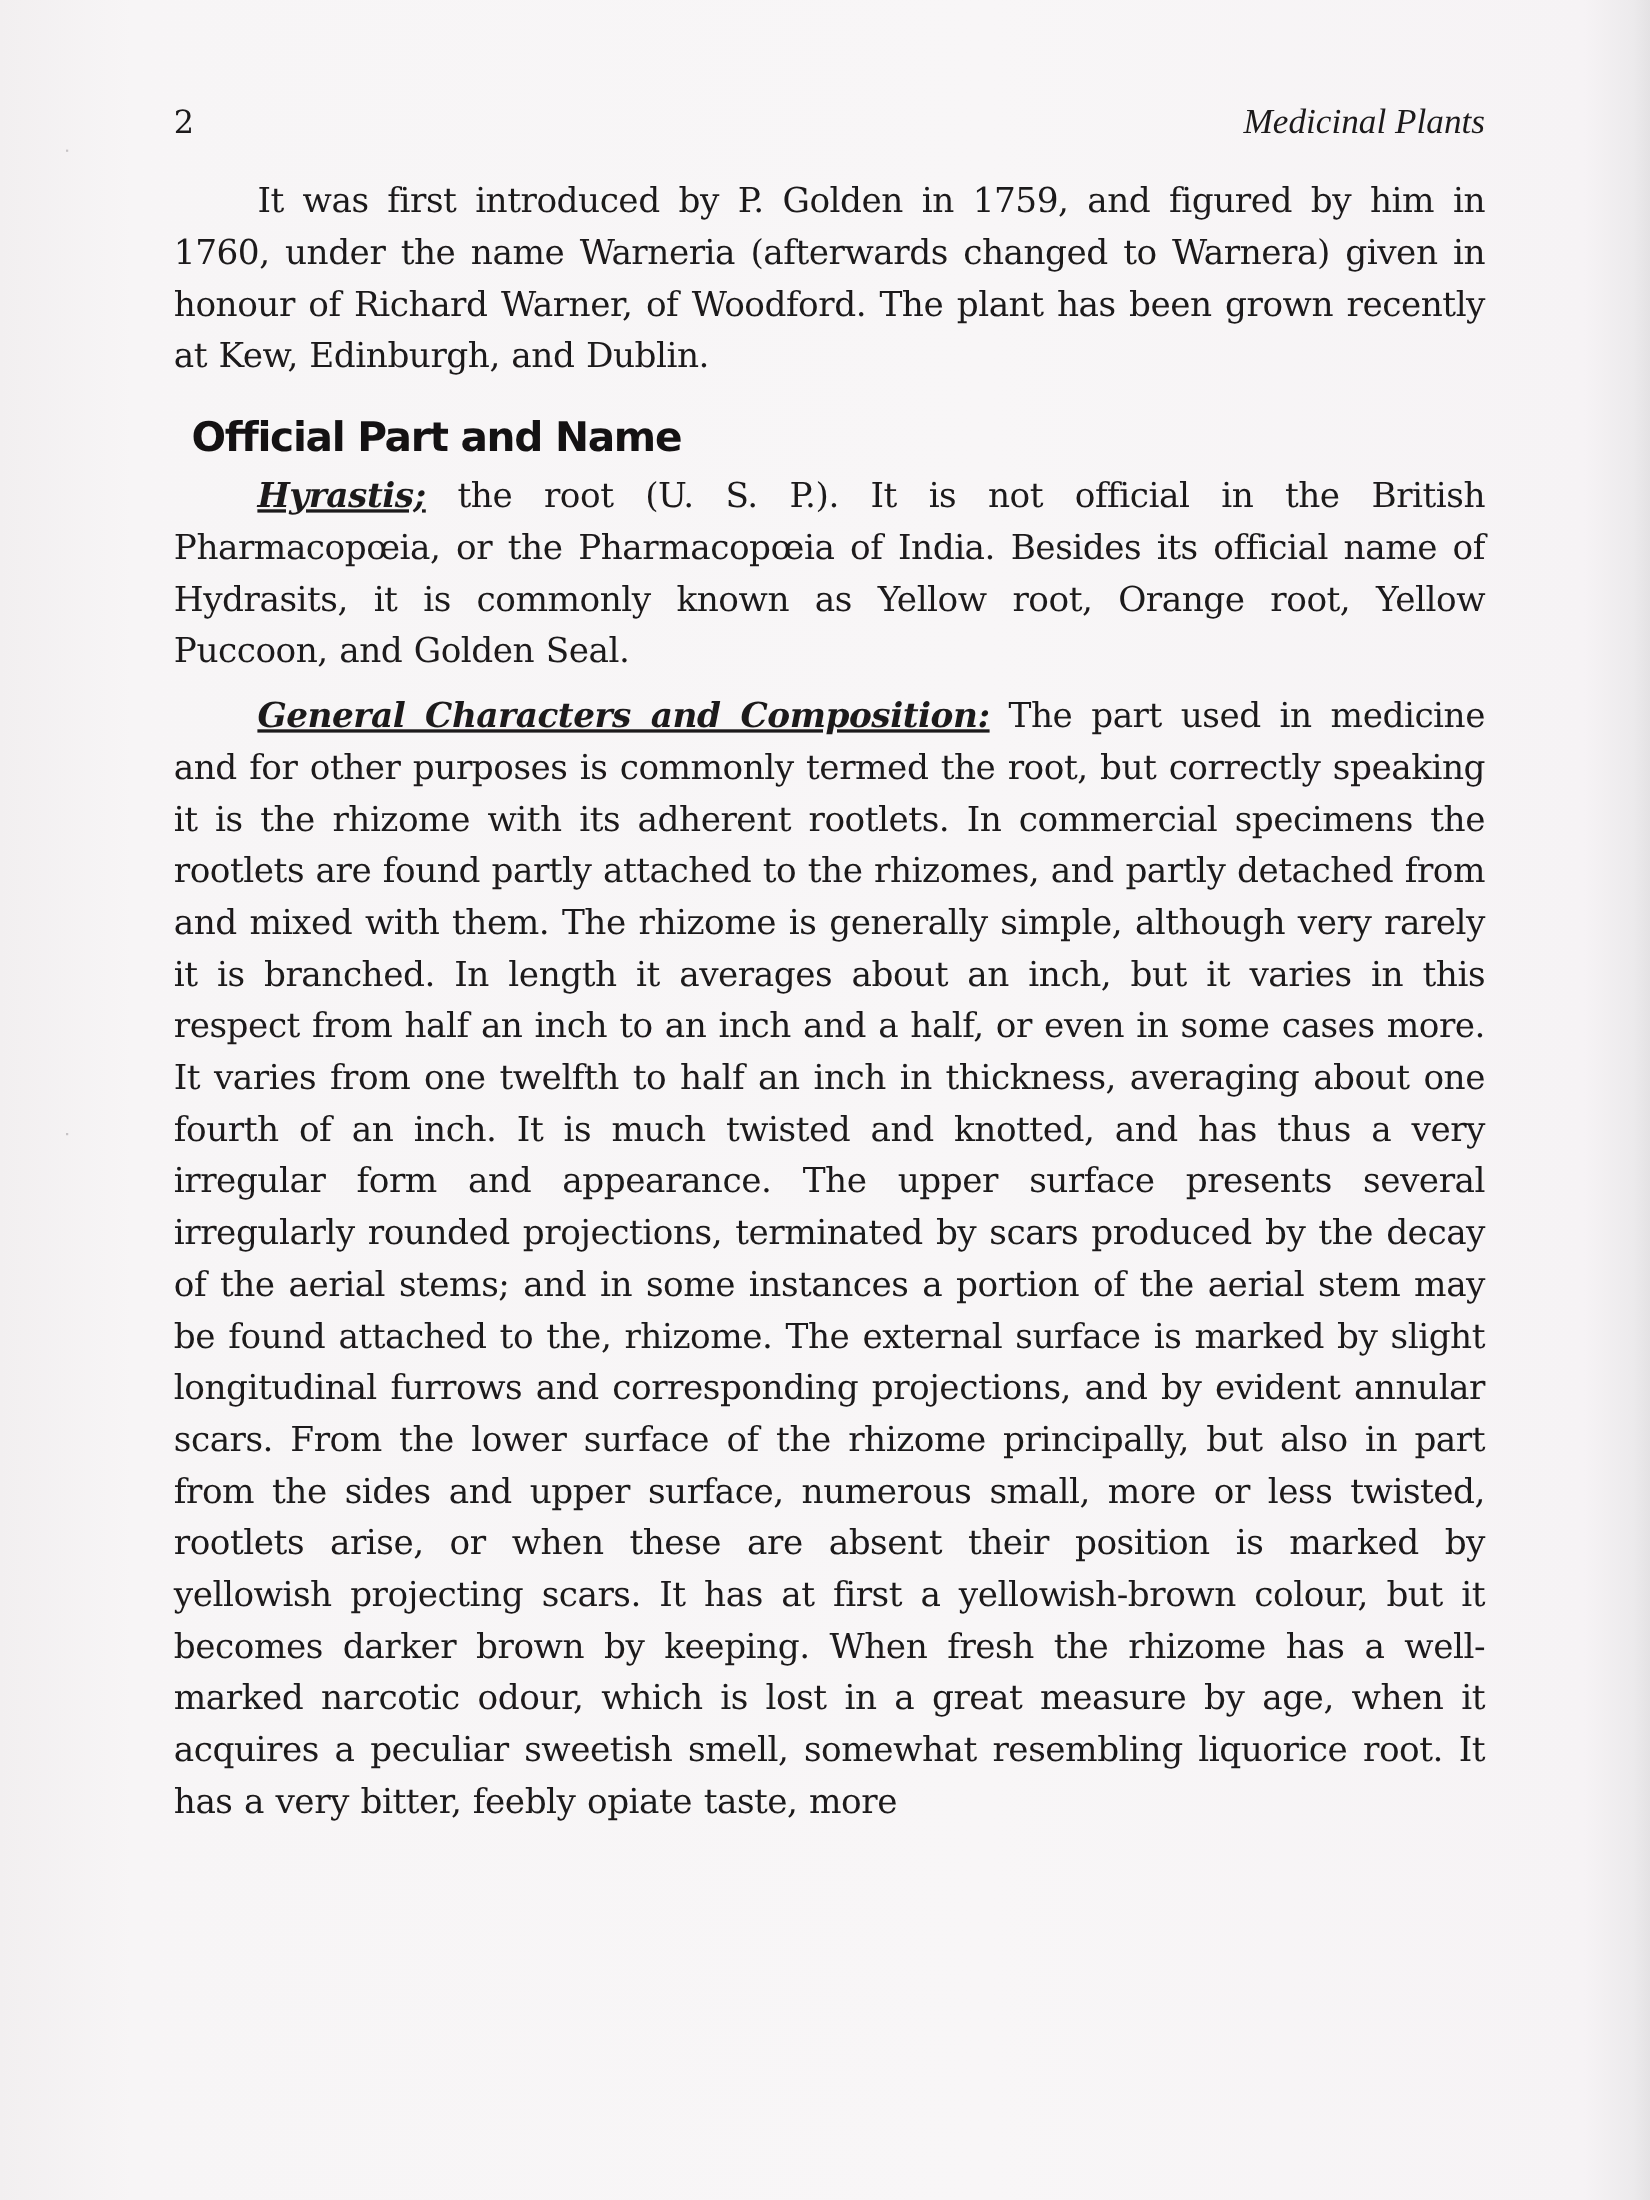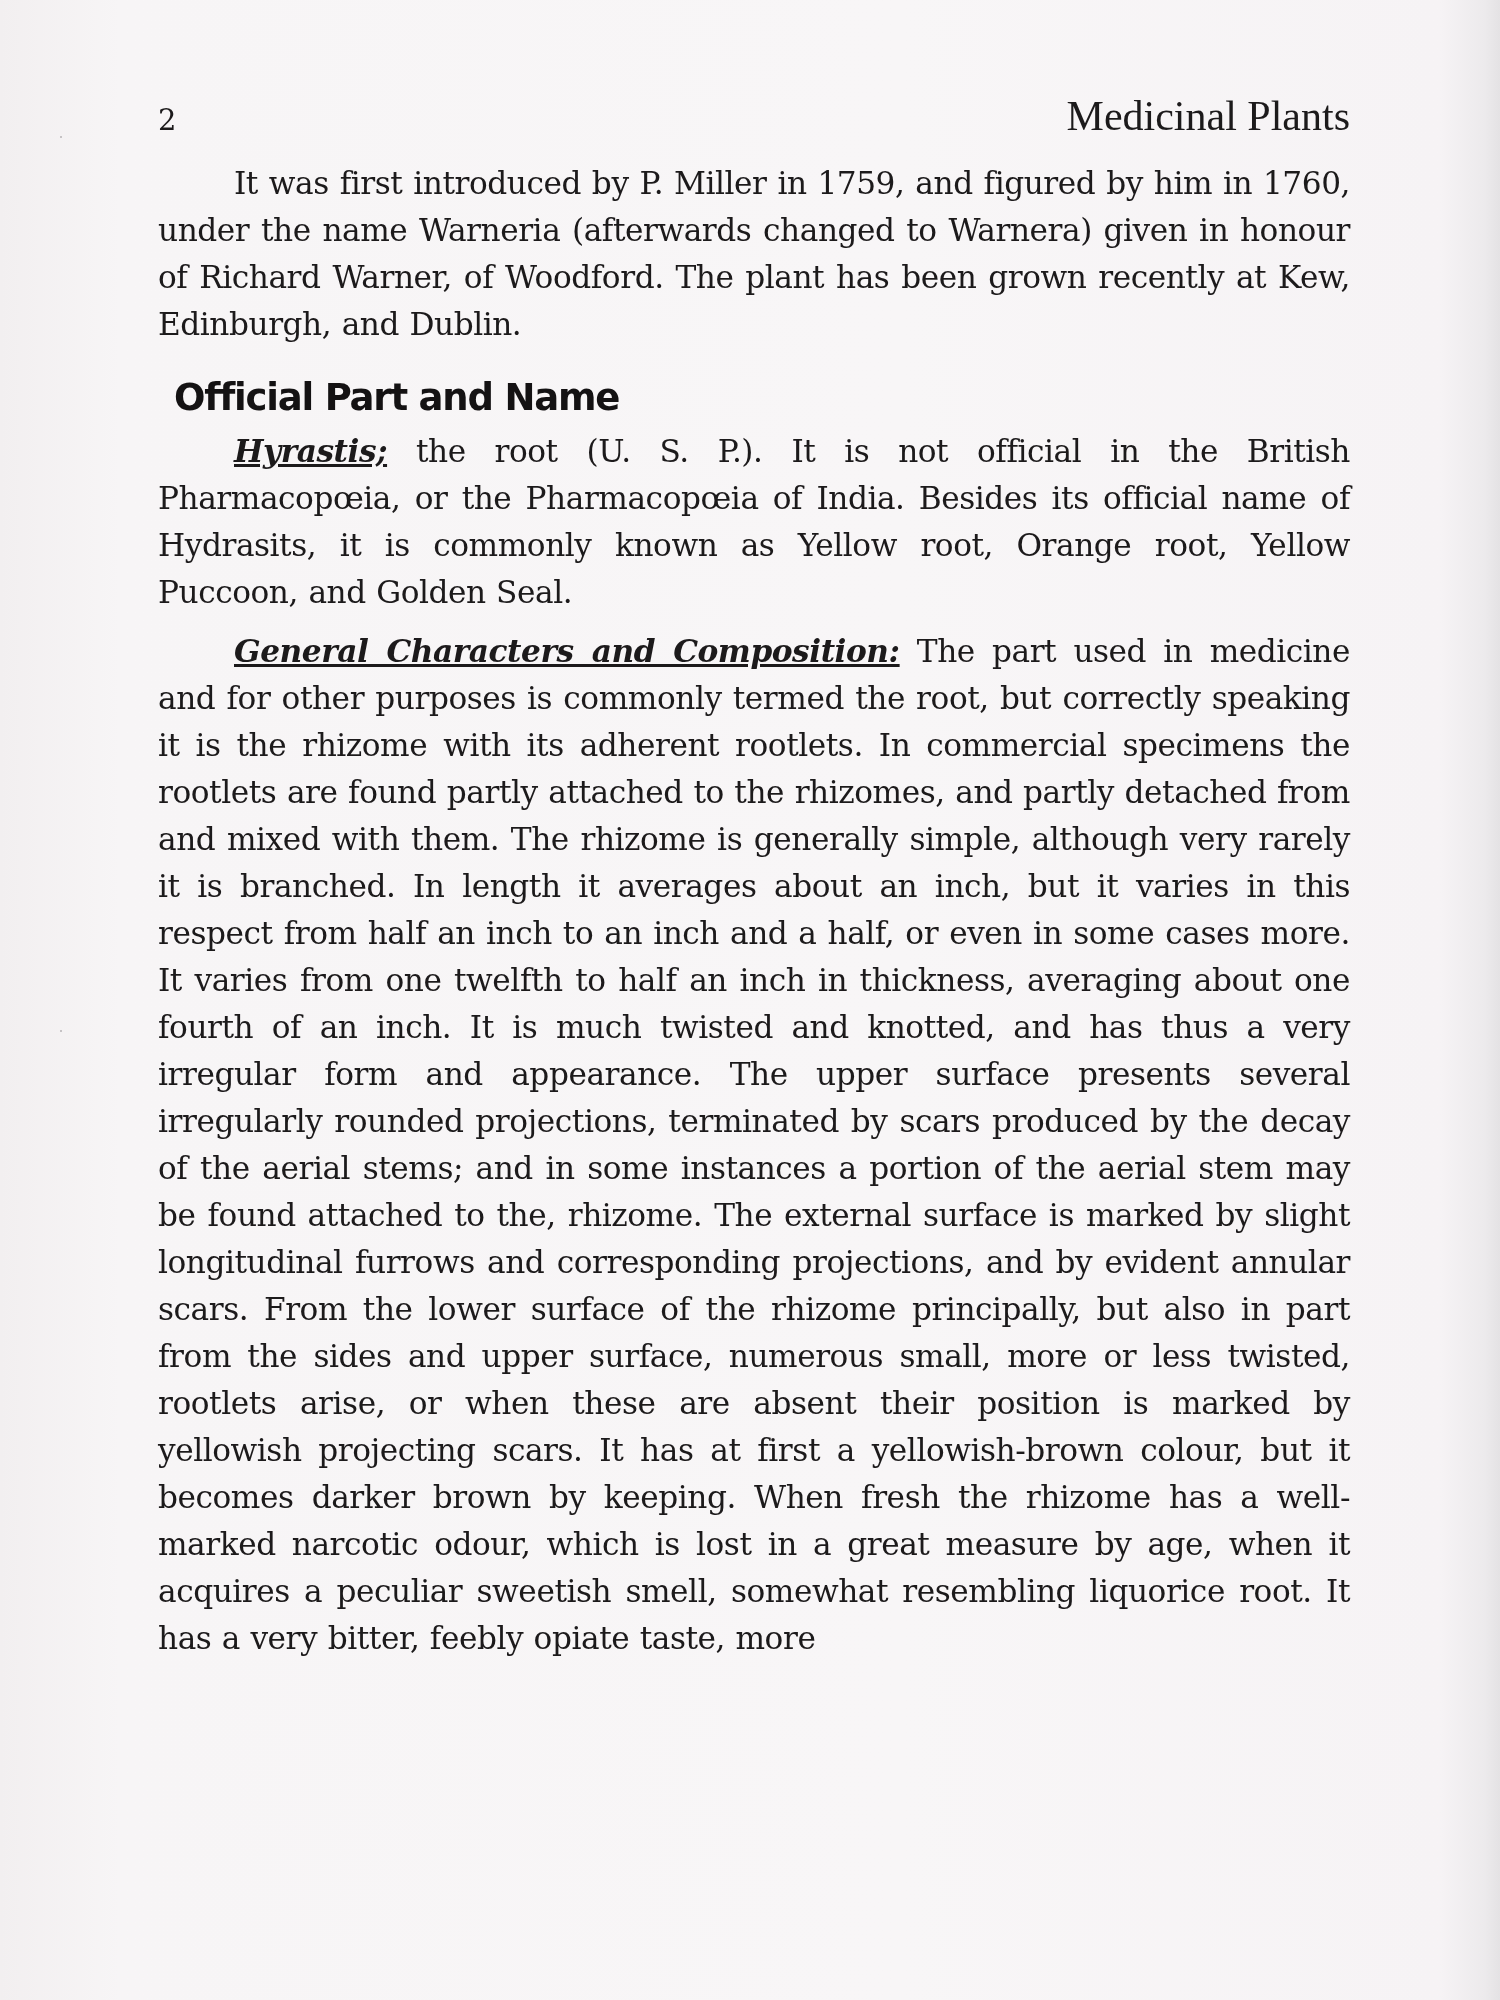--- a/index.html
+++ b/index.html
@@ -33,21 +33,22 @@
     align-items: baseline;
     font-size: 29px;
   }
   .page-number {
     font-family: "DejaVu Serif", serif;
     font-size: 29px;
     letter-spacing: 0;
   }
   .book-title {
     font-family: "Liberation Serif", serif;
-    font-size: 42px;
+    font-style: italic;
+    font-size: 32px;
   }
   .content {
     position: absolute;
     left: 158px;
     top: 160px;
     width: 1192px;
   }
   .para {
     margin: 0;
     font-size: 31.2px;
@@ -86,21 +87,21 @@
 <body>
 
 <div class="page">
 
   <div class="running-head">
     <span class="page-number">2</span>
     <span class="book-title">Medicinal Plants</span>
   </div>
 
   <div class="content">
-    <p class="para"><span class="indent"></span><span>It was first introduced by P. Miller in 1759, and figured by him in 1760, under the name Warneria (afterwards changed to Warnera) given in honour of Richard Warner, of Woodford. The plant has been grown recently at Kew, Edinburgh, and Dublin.</span></p>
+    <p class="para"><span class="indent"></span><span>It was first introduced by P. Golden in 1759, and figured by him in 1760, under the name Warneria (afterwards changed to Warnera) given in honour of Richard Warner, of Woodford. The plant has been grown recently at Kew, Edinburgh, and Dublin.</span></p>
 
     <h2 class="heading">Official Part and Name</h2>
 
     <p class="para p2"><span class="indent"></span><span class="lead-italic">Hyrastis;</span><span> the root (U. S. P.). It is not official in the British Pharmacopœia, or the Pharmacopœia of India. Besides its official name of Hydrasits, it is commonly known as Yellow root, Orange root, Yellow Puccoon, and Golden Seal.</span></p>
 
     <p class="para p3"><span class="indent"></span><span class="lead-italic">General Characters and Composition:</span><span> The part used in medicine and for other purposes is commonly termed the root, but correctly speaking it is the rhizome with its adherent rootlets. In commercial specimens the rootlets are found partly attached to the rhizomes, and partly detached from and mixed with them. The rhizome is generally simple, although very rarely it is branched. In length it averages about an inch, but it varies in this respect from half an inch to an inch and a half, or even in some cases more. It varies from one twelfth to half an inch in thickness, averaging about one fourth of an inch. It is much twisted and knotted, and has thus a very irregular form and appearance. The upper surface presents several irregularly rounded projections, terminated by scars produced by the decay of the aerial stems; and in some instances a portion of the aerial stem may be found attached to the, rhizome. The external surface is marked by slight longitudinal furrows and corresponding projections, and by evident annular scars. From the lower surface of the rhizome principally, but also in part from the sides and upper surface, numerous small, more or less twisted, rootlets arise, or when these are absent their position is marked by yellowish projecting scars. It has at first a yellowish-brown colour, but it becomes darker brown by keeping. When fresh the rhizome has a well-marked narcotic odour, which is lost in a great measure by age, when it acquires a peculiar sweetish smell, somewhat resembling liquorice root. It has a very bitter, feebly opiate taste, more</span></p>
   </div>
 
   <div class="scan-line" style="left:60px; top:136px; width:2px; height:2px;"></div>
   <div class="scan-line" style="left:60px; top:1030px; width:2px; height:2px;"></div>

